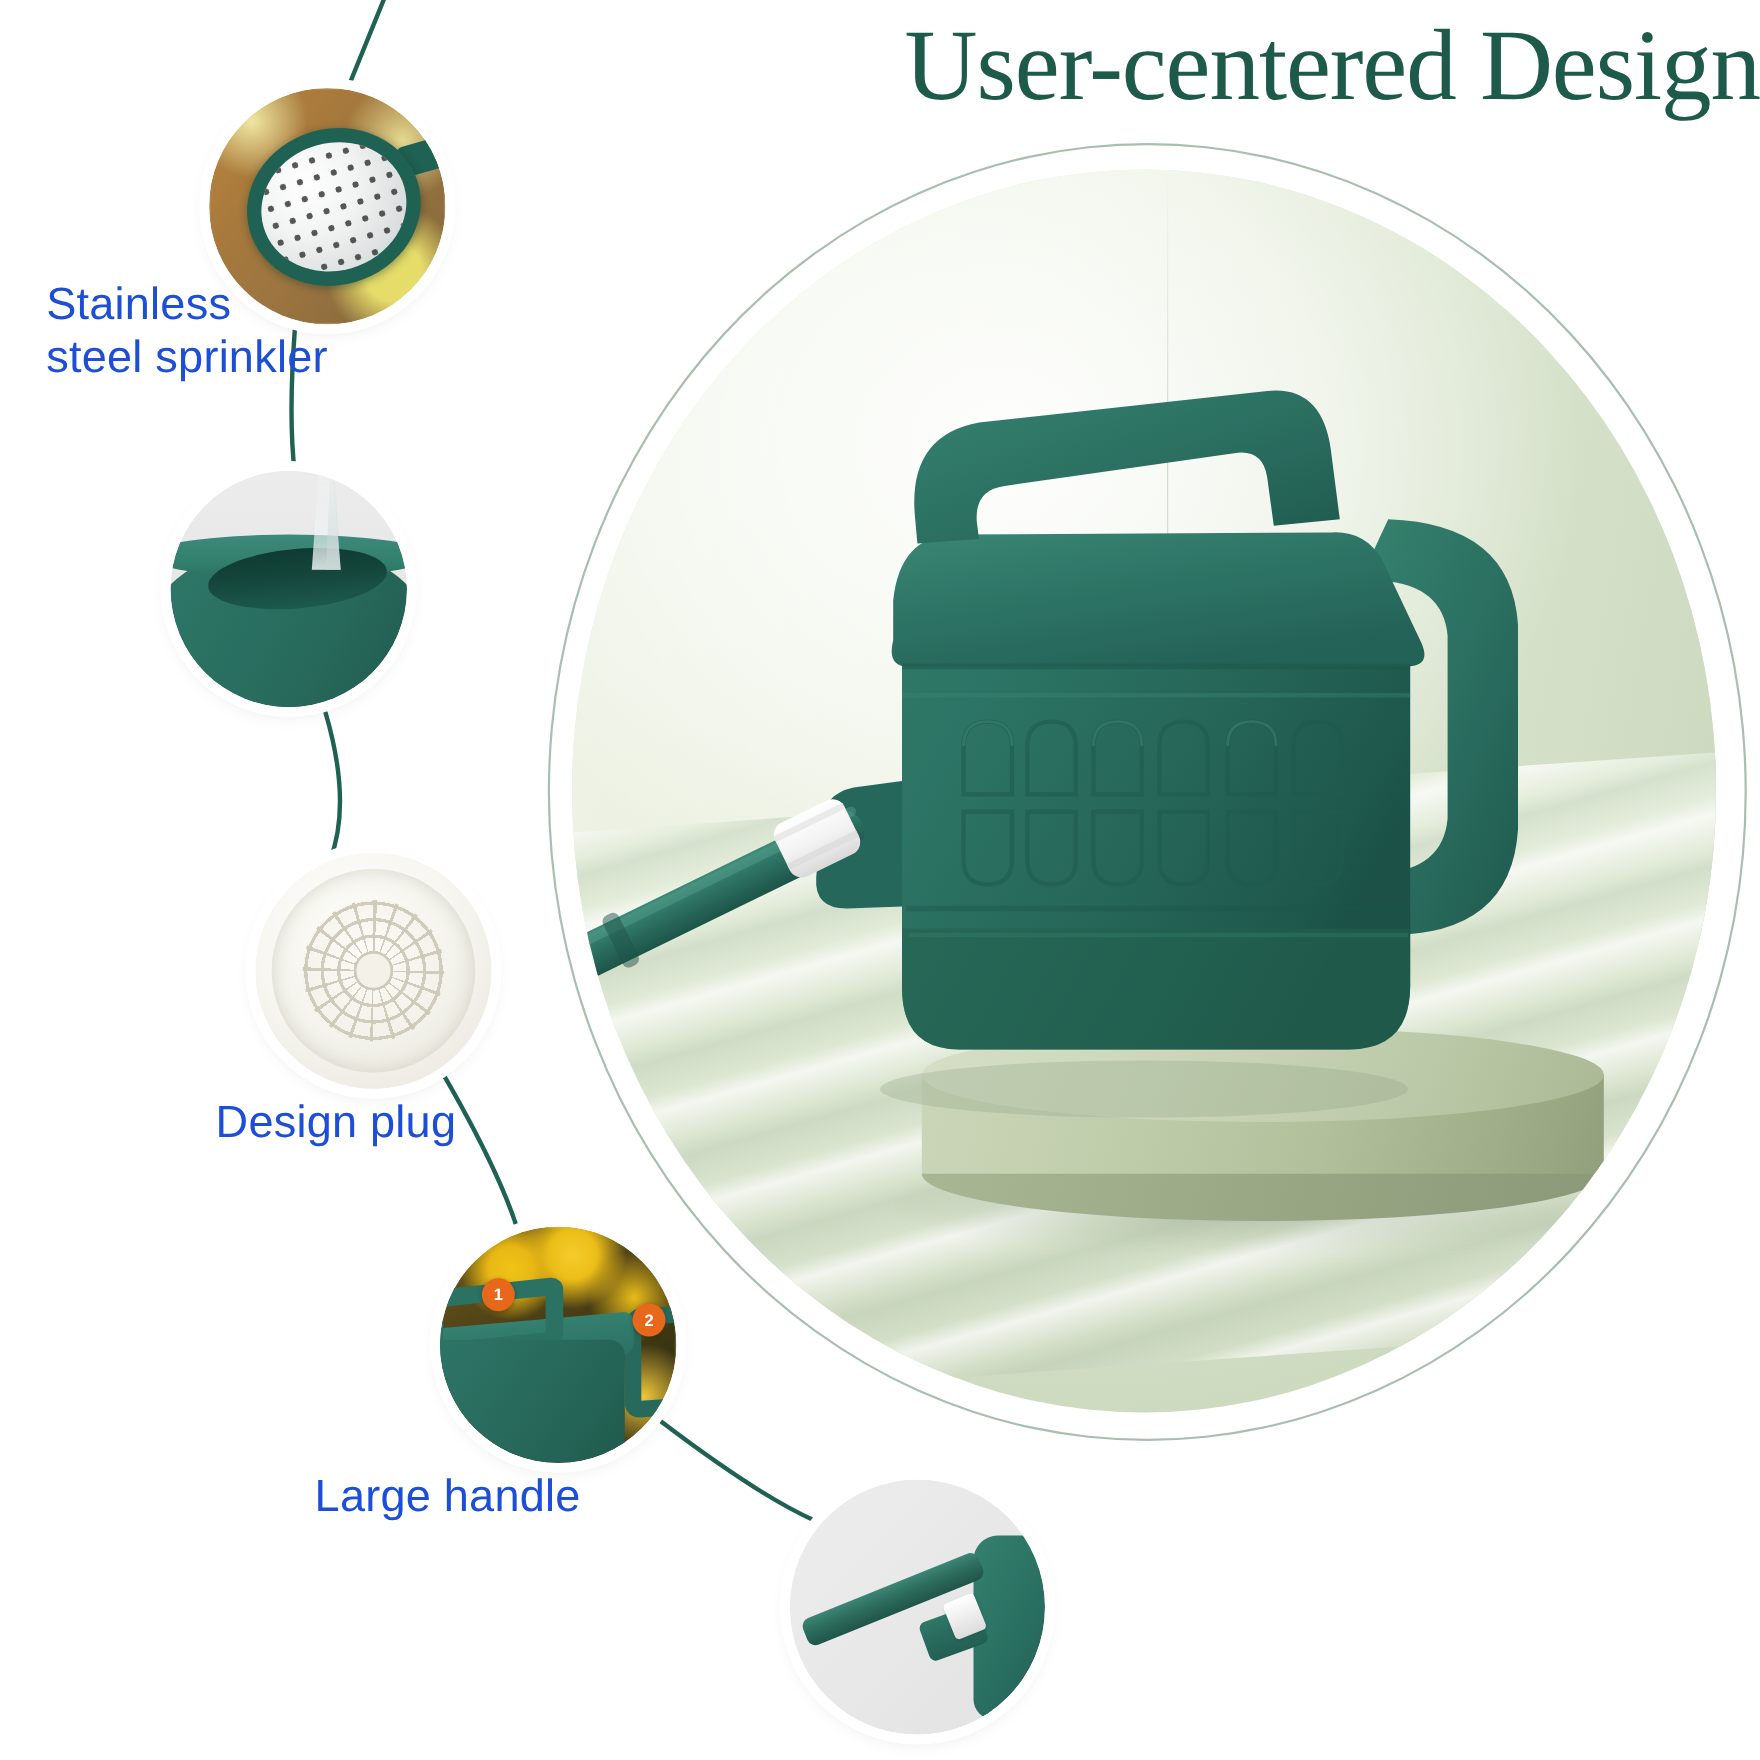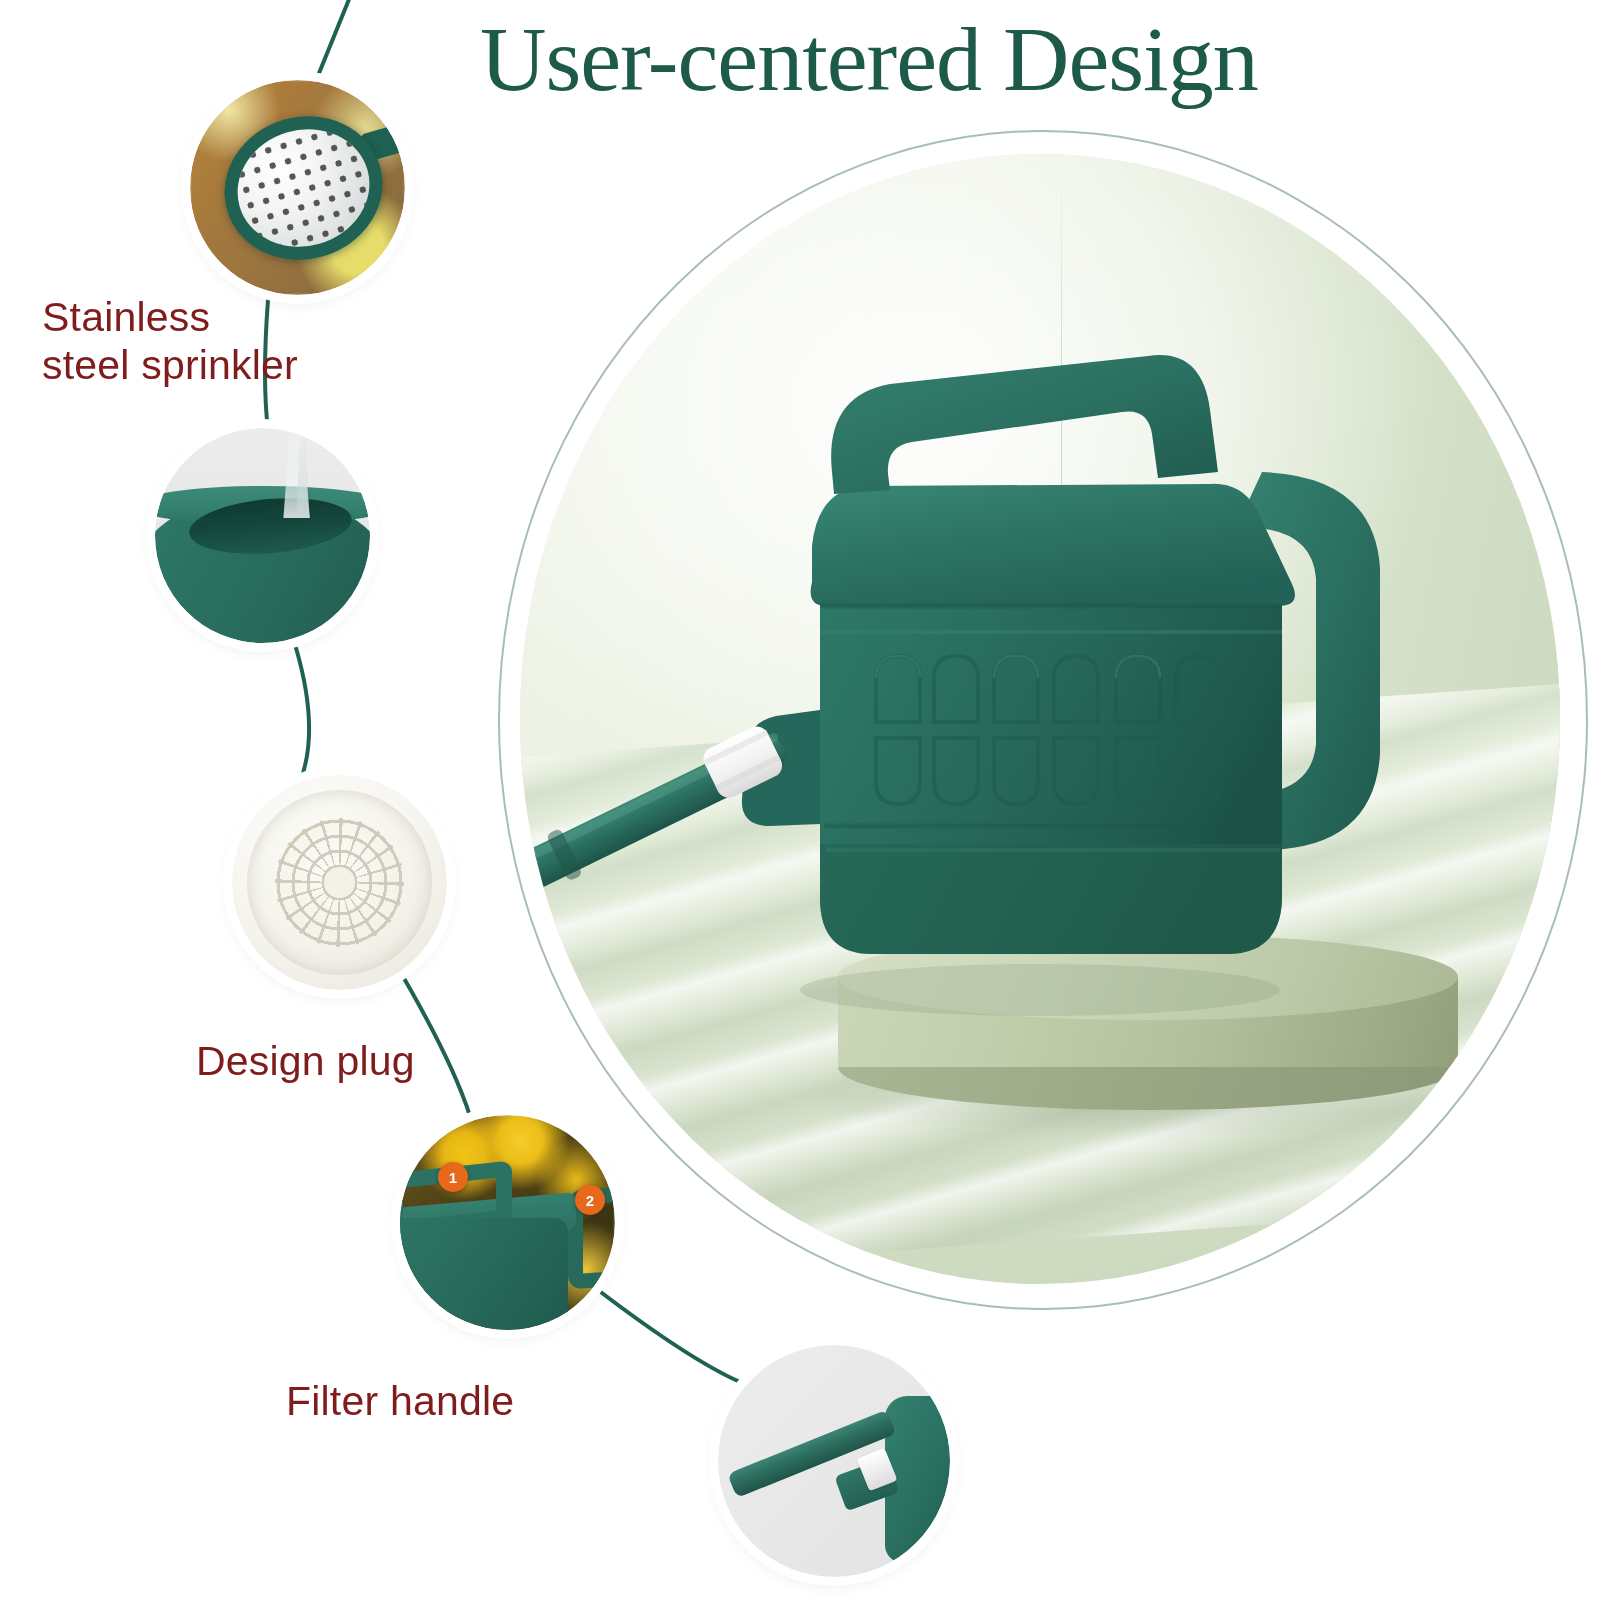--- a/index.html
+++ b/index.html
@@ -9,21 +9,21 @@
     font-family:"Liberation Sans", sans-serif;
     overflow:hidden;
     position:relative;
   }
   #stage{position:absolute;inset:0;width:1600px;height:1600px;}
 
   
   .title{
     position:absolute;
     left:480px; top:6px; width:1120px;
-    text-align:left;
+    text-align:right;
     font-family:"Liberation Serif", serif;
     font-size:92px;
     font-weight:400;
     color:#1d5a4a;
     letter-spacing:-1px;
     white-space:nowrap;
   }
 
   
   .layer{position:absolute;left:0;top:0;width:1600px;height:1600px;}
@@ -314,27 +314,26 @@
     position:absolute;
     right:24%; top:52%; width:24%; height:16%;
     background:linear-gradient(to bottom,#2f7768 0%, #225f52 100%);
     border-radius:6px;
     transform:rotate(-20deg);
   }
 
   
   .label{
     position:absolute;
-    color:#7f1d1d;
+    color:#1d4ed8;
     font-size:41px;
     line-height:1.17;
     letter-spacing:.2px;
     z-index:7;
     white-space:pre-line;
-    margin-top:41px;
   }
   #label-sprinkler{left:42px;top:253px;}
   #label-opening{left:36px;top:653px;}
   #label-filter{left:196px;top:997px;}
   #label-handle{left:286px;top:1337px;}
   #label-spout{left:530px;top:1495px;}
 </style>
 </head>
 <body>
 
@@ -503,21 +502,21 @@
       <div class="hdl-side"></div>
       <div class="hdl-top"></div>
       <div class="hdl-grip"></div>
       <div class="hdl-body">
         
       </div>
       <div class="badge" id="badge-1">1</div>
       <div class="badge" id="badge-2">2</div>
     </div>
   </div>
-  <div class="label" id="label-handle">Filter handle</div>
+  <div class="label" id="label-handle">Large handle</div>
 
   <div class="thumb" id="thumb-spout">
     <div class="inner">
       <div class="spt-bg"></div>
       <div class="spt-can"></div>
       <div class="spt-can-neck"></div>
       <div class="spt-tube"></div>
       <div class="spt-collar"></div>
     </div>
   </div>

